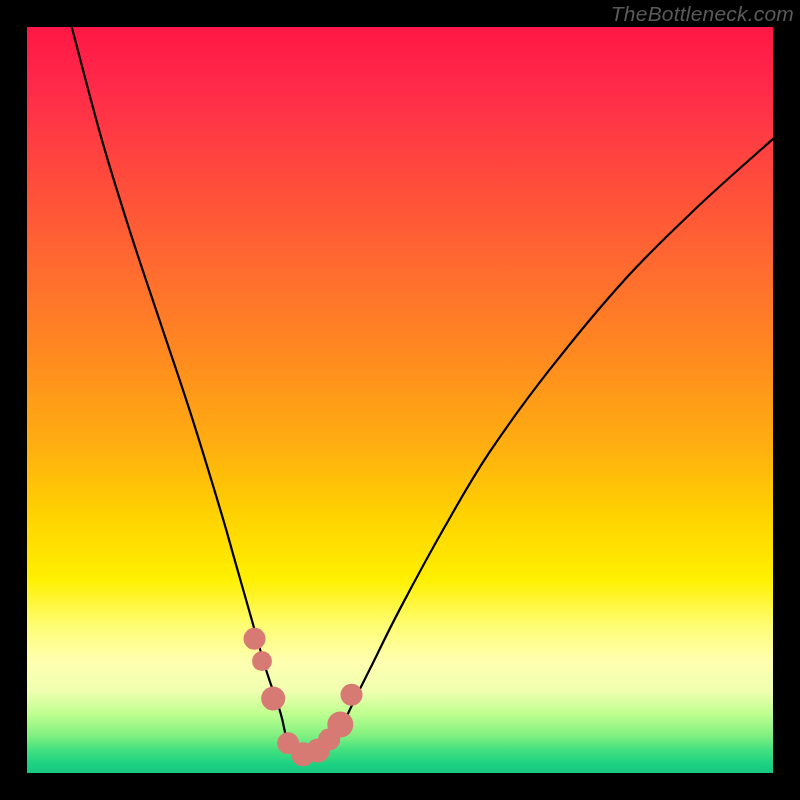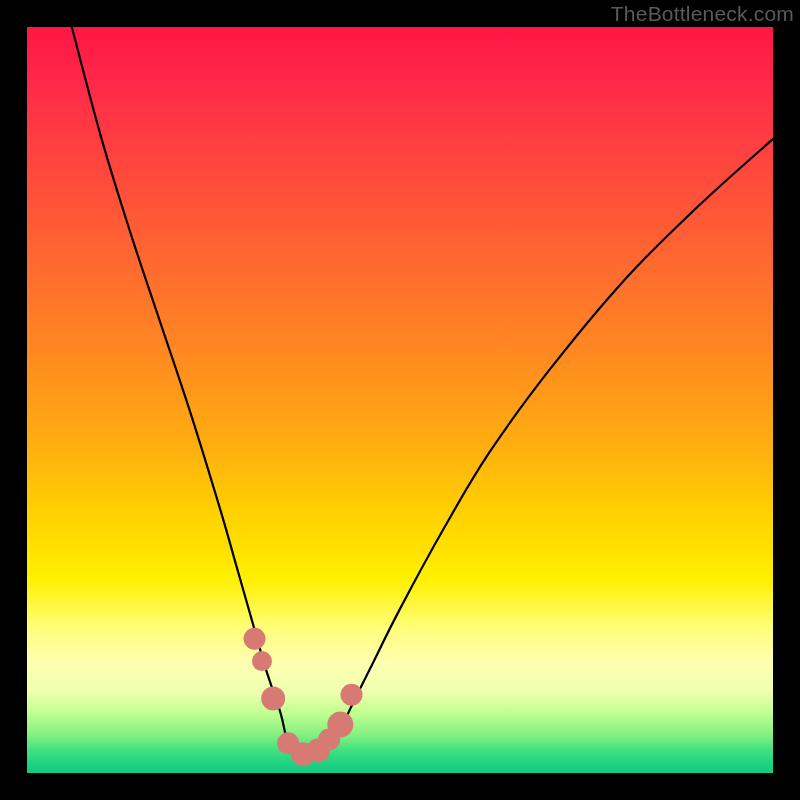--- a/index.html
+++ b/index.html
@@ -60,20 +60,21 @@
     height: 100%;
   }
   .watermark {
     position: absolute;
     top: 2px;
     right: 6px;
     color: #5a5a5a;
     font-size: 21px;
     font-weight: 400;
     letter-spacing: 0.2px;
+    font-style: italic;
   }
 </style>
 </head>
 <body>
 
 <div class="frame">
   <div class="plot-area">
     <div class="gradient"></div>
     <svg class="curve-svg" viewBox="0 0 746 746" preserveAspectRatio="none">
       <path id="curve-path" fill="none" stroke="#000000" stroke-width="2.2" stroke-linecap="round" stroke-linejoin="round" d="M 44.76 0.00 C 50.13 20.14, 63.86 74.30, 74.60 111.90 C 85.34 149.50, 93.70 175.31, 104.44 208.88 C 115.18 242.45, 123.54 266.17, 134.28 298.40 C 145.02 330.63, 153.38 354.35, 164.12 387.92 C 174.86 421.49, 185.90 458.04, 193.96 484.90 C 202.02 511.76, 203.51 518.32, 208.88 537.12 C 214.25 555.92, 218.43 570.54, 223.80 589.34 C 229.17 608.14, 233.35 624.10, 238.72 641.56 C 244.09 659.02, 249.61 672.89, 253.64 686.32 C 257.67 699.75, 257.74 708.77, 261.10 716.16 C 264.46 723.55, 268.26 725.34, 272.29 727.35 C 276.32 729.36, 278.78 728.69, 283.48 727.35 C 288.18 726.01, 293.03 724.59, 298.40 719.89 C 303.77 715.19, 307.95 709.97, 313.32 701.24 C 318.69 692.51, 322.87 682.14, 328.24 671.40 C 333.61 660.66, 335.10 657.67, 343.16 641.56 C 351.22 625.45, 359.57 607.39, 373.00 581.88 C 386.43 556.37, 401.65 528.02, 417.76 499.82 C 433.87 471.62, 443.72 453.42, 462.52 425.22 C 481.32 397.02, 498.03 374.04, 522.20 343.16 C 546.37 312.28, 569.94 283.18, 596.80 253.64 C 623.66 224.10, 644.54 204.55, 671.40 179.04 C 698.26 153.53, 732.57 123.99, 746.00 111.90"></path>

